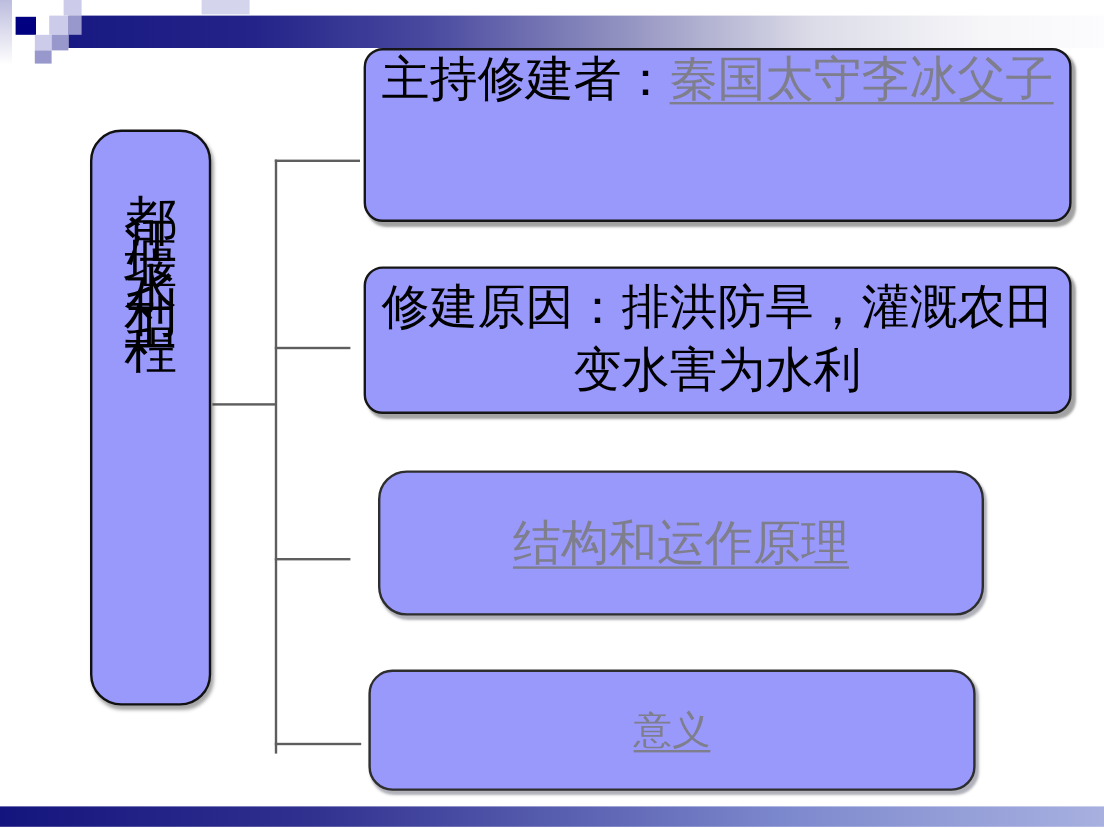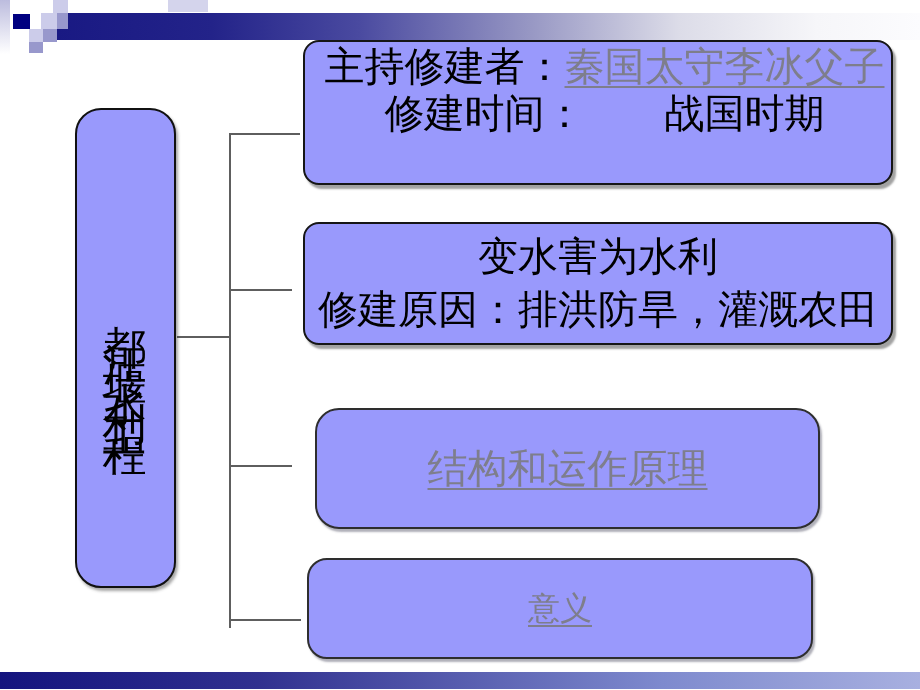--- a/index.html
+++ b/index.html
@@ -29,21 +29,21 @@
   }
   
   .line{background:#5e5e5e;}
   .c-root {left:177px;top:336px;width:53px;height:2px;}
   .c-trunk{left:229px;top:133px;width:2px;height:495px;}
   .c-b1{left:229px;top:133px;width:71px;height:2px;}
   .c-b2{left:229px;top:289px;width:63px;height:2px;}
   .c-b3{left:229px;top:465px;width:63px;height:2px;}
   .c-b4{left:229px;top:619px;width:72px;height:2px;}
   
-  .node{background:#9999fc;box-sizing:border-box;color:#000;text-align:center;}
+  .node{background:#9999fc;box-sizing:border-box;color:#000;}
   .rootbox{
     left:75px;top:108px;width:101px;height:480px;border-radius:26px;
     border:2px solid #111;box-shadow:2px 3px 3px rgba(60,60,60,.45);
     display:flex;justify-content:center;
   }
   .vtext{
     writing-mode:vertical-rl;text-orientation:upright;
     font-family:"DejaVu Serif",serif;font-size:44px;letter-spacing:19px;
     padding-top:16px;color:#000;
   }
@@ -53,21 +53,21 @@
     padding:1px 0 0 13px;font-size:40px;line-height:47px;white-space:nowrap;
   }
   .box2{
     left:303px;top:222px;width:590px;height:123px;border-radius:16px;
     border:2px solid #161616;box-shadow:3px 4px 2px rgba(70,70,70,.5);
     padding-top:6px;font-size:40px;line-height:53px;text-align:center;white-space:nowrap;
   }
   .box3{
     left:315px;top:392px;width:505px;height:121px;border-radius:24px;
     border:2px solid #2e2e2e;box-shadow:2px 3px 2px rgba(80,80,100,.45);
-    display:flex;align-items:center;justify-content:center;font-size:40px;margin-top:16px;
+    display:flex;align-items:center;justify-content:center;font-size:40px;
   }
   .box4{
     left:307px;top:558px;width:506px;height:101px;border-radius:20px;
     border:2px solid #2e2e2e;box-shadow:2px 3px 2px rgba(80,80,100,.45);
     display:flex;align-items:center;justify-content:center;font-size:32px;
   }
   .link{
     color:#7e7e8c;text-decoration:underline;text-decoration-thickness:2px;
     text-underline-offset:6px;cursor:pointer;
   }
@@ -94,26 +94,25 @@
   <div class="abs line c-b2"></div>
   <div class="abs line c-b3"></div>
   <div class="abs line c-b4"></div>
 
   <div class="abs node rootbox">
     <span class="vtext">都江堰水利工程</span>
   </div>
 
   <div class="abs node box1">
     <div><span>主持修建者：</span><span class="link">秦国太守李冰父子</span></div>
-    <div>修建时间：　　战国时期</div>
   </div>
 
   <div class="abs node box2">
+    <div>修建原因：排洪防旱，灌溉农田</div>
     <div>变水害为水利</div>
-    <div>修建原因：排洪防旱，灌溉农田</div>
   </div>
 
   <div class="abs node box3">
     <span class="link">结构和运作原理</span>
   </div>
 
   <div class="abs node box4">
     <span class="link">意义</span>
   </div>
 

